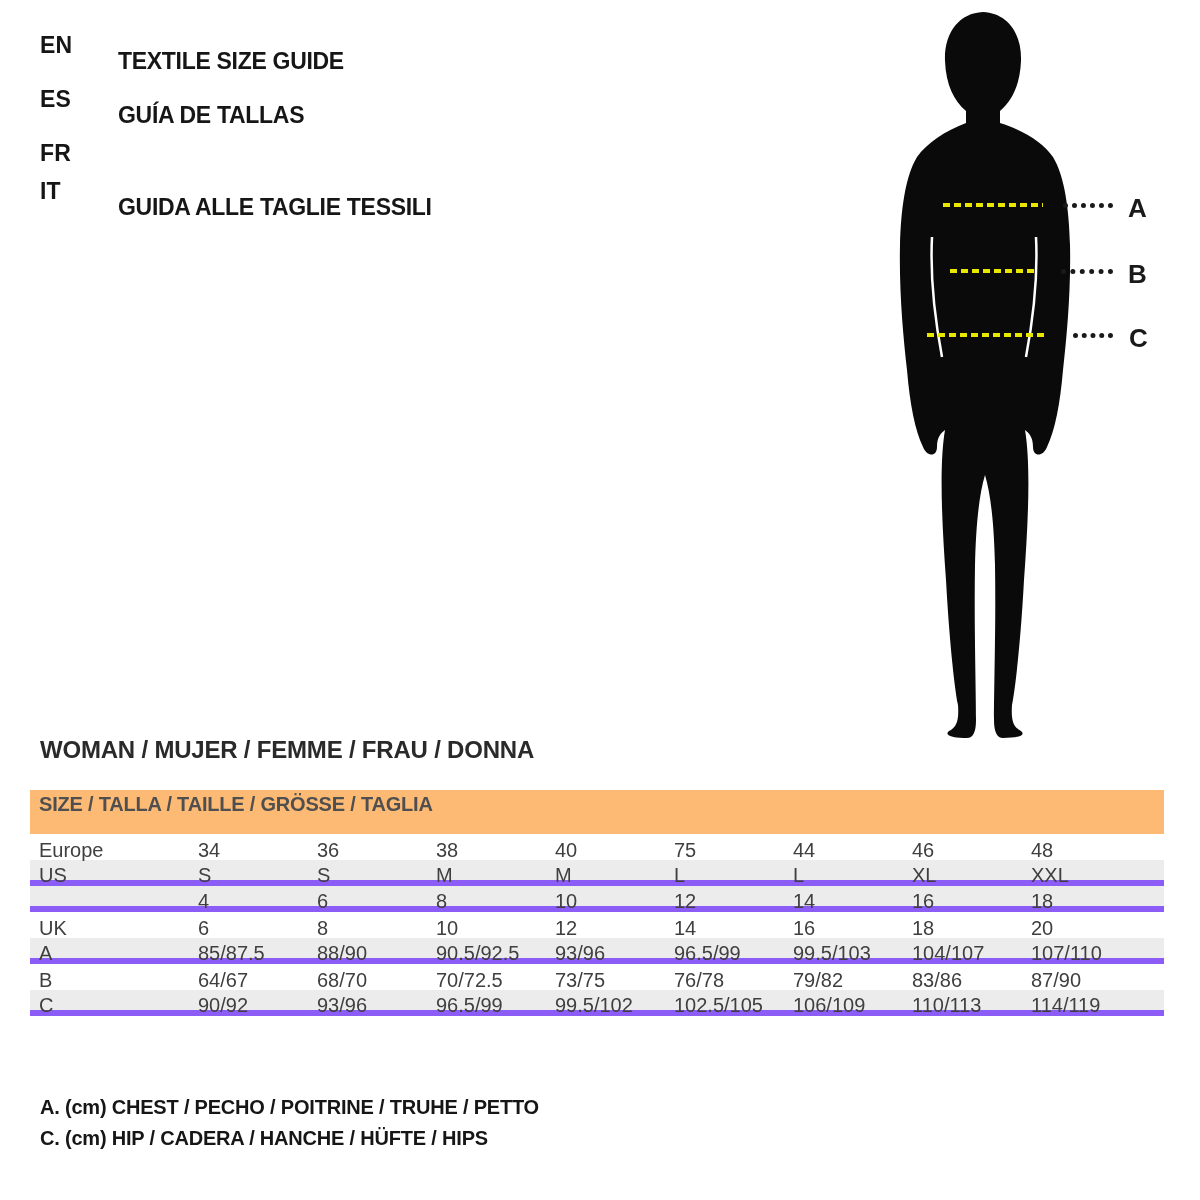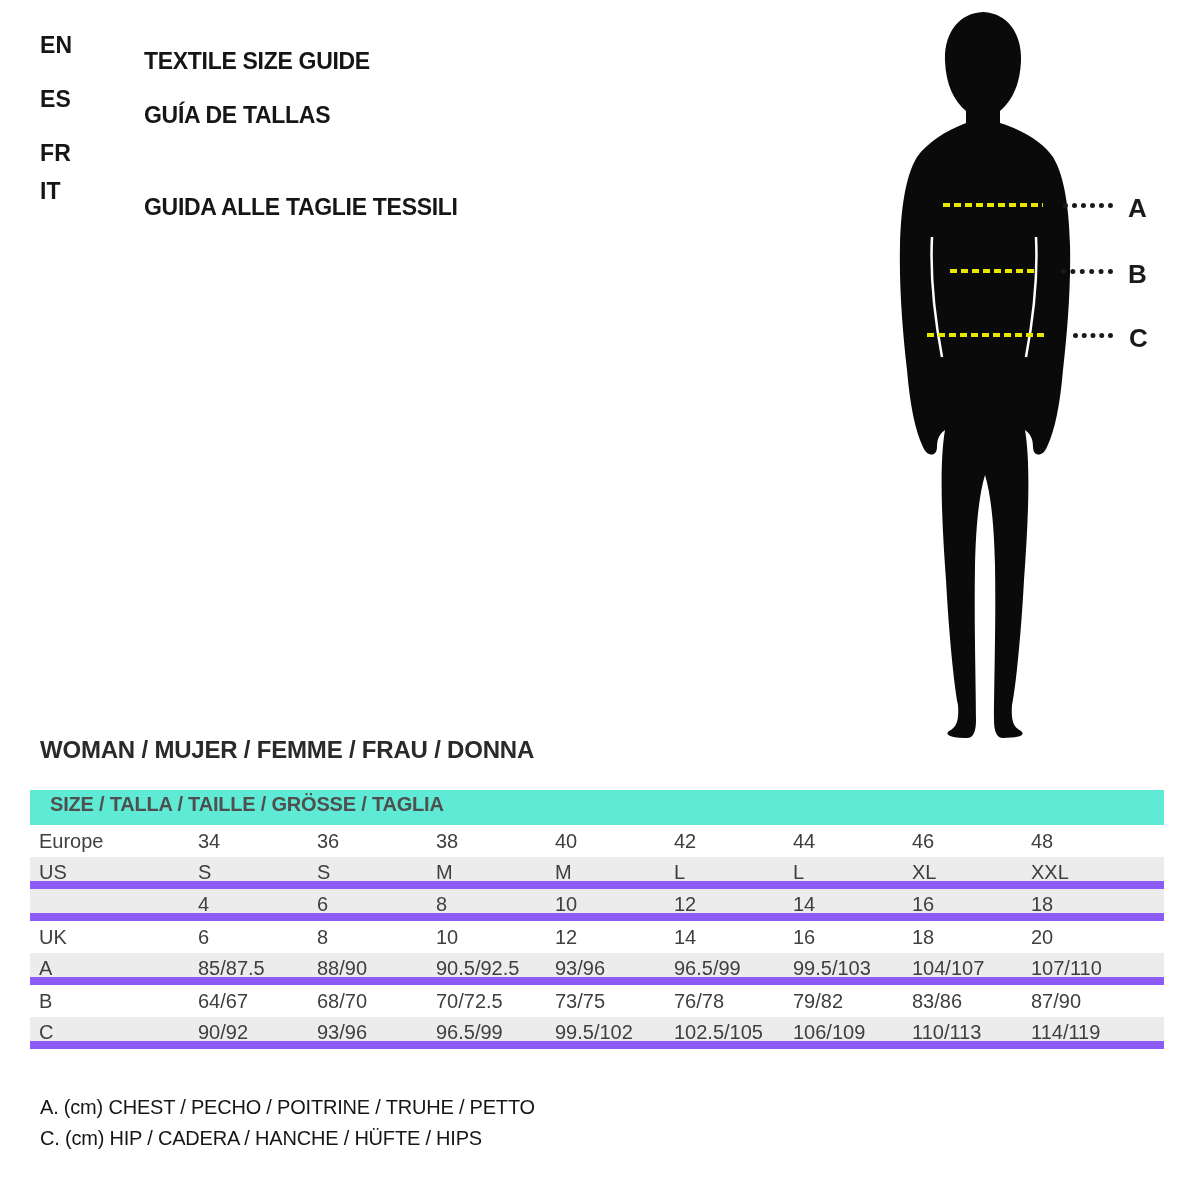--- a/index.html
+++ b/index.html
@@ -3,21 +3,21 @@
 <meta charset="utf-8">
 <style>
   html,body{margin:0;padding:0;}
   body{
     width:1200px;height:1200px;position:relative;background:#ffffff;
     font-family:"Liberation Sans", sans-serif;color:#161616;overflow:hidden;
   }
 
   
   .lang-list{position:absolute;left:40px;top:32px;}
-  .lang-row{display:flex;margin-bottom:11px;gap:26px;}
+  .lang-row{display:flex;margin-bottom:11px;}
   .lang-code{width:78px;font-weight:bold;font-size:23px;letter-spacing:.2px;}
   .lang-label{font-weight:bold;font-size:23px;letter-spacing:-0.3px;white-space:nowrap;margin-top:16px;}
 
   
   .figure{position:absolute;left:875px;top:5px;width:310px;height:745px;}
   .silhouette-svg{position:absolute;left:0;top:0;}
   .dash-line{position:absolute;height:4px;
     background:repeating-linear-gradient(90deg,#e9e600 0 7px,transparent 7px 11px);}
   .dash-a{left:68px;top:198px;width:100px;}
   .dash-b{left:75px;top:264px;width:86px;}
@@ -30,31 +30,31 @@
   .label-a{left:253px;top:188px;}
   .label-b{left:253px;top:254px;}
   .label-c{left:254px;top:318px;}
 
   
   .section-title{position:absolute;left:40px;top:736px;font-weight:bold;font-size:24px;
     letter-spacing:-0.2px;color:#2a2a2a;}
 
   
   .size-table{position:absolute;left:30px;top:790px;width:1134px;}
-  .t-header{height:35px;line-height:28px;background:#5eead4;color:#4f4f4f;
-    font-weight:bold;font-size:20px;padding-left:20px;letter-spacing:-0.2px;box-sizing:border-box;}
-  .t-row{display:flex;height:32px;line-height:32px;font-size:20px;color:#3f3f3f;
+  .t-header{height:44px;line-height:28px;background:#fdba74;color:#4f4f4f;
+    font-weight:bold;font-size:20px;padding-left:9px;letter-spacing:-0.2px;box-sizing:border-box;}
+  .t-row{display:flex;height:26px;line-height:32px;font-size:20px;color:#3f3f3f;
     padding-right:14px;box-sizing:border-box;}
-  .t-row.shaded{background:#ececec;border-bottom:8px solid #8b5cf6;line-height:30px;}
+  .t-row.shaded{background:#ececec;border-bottom:6px solid #8b5cf6;line-height:30px;}
   .t-label{width:168px;padding-left:9px;box-sizing:border-box;text-align:left;}
   .t-cell{flex:1;text-align:left;}
 
   
   .legend{position:absolute;left:40px;top:1092px;}
-  .legend-line{font-weight:normal;font-size:20px;letter-spacing:-0.2px;height:31px;
+  .legend-line{font-weight:bold;font-size:20px;letter-spacing:-0.2px;height:31px;
     line-height:31px;white-space:nowrap;color:#161616;}
 </style>
 </head>
 <body>
 
 <div class="lang-list">
     <div class="lang-row">
       <span class="lang-code">EN</span>
       <span class="lang-label">TEXTILE SIZE GUIDE</span>
     </div>
@@ -129,21 +129,21 @@
 
 <div class="size-table">
   <div class="t-header">SIZE / TALLA / TAILLE / GRÖSSE / TAGLIA</div>
   <div>
       <div class="t-row">
         <div class="t-label">Europe</div>
         <div class="t-cell">34</div>
         <div class="t-cell">36</div>
         <div class="t-cell">38</div>
         <div class="t-cell">40</div>
-        <div class="t-cell">42</div>
+        <div class="t-cell">75</div>
         <div class="t-cell">44</div>
         <div class="t-cell">46</div>
         <div class="t-cell">48</div>
       </div>
       <div class="t-row shaded">
         <div class="t-label">US</div>
         <div class="t-cell">S</div>
         <div class="t-cell">S</div>
         <div class="t-cell">M</div>
         <div class="t-cell">M</div>

